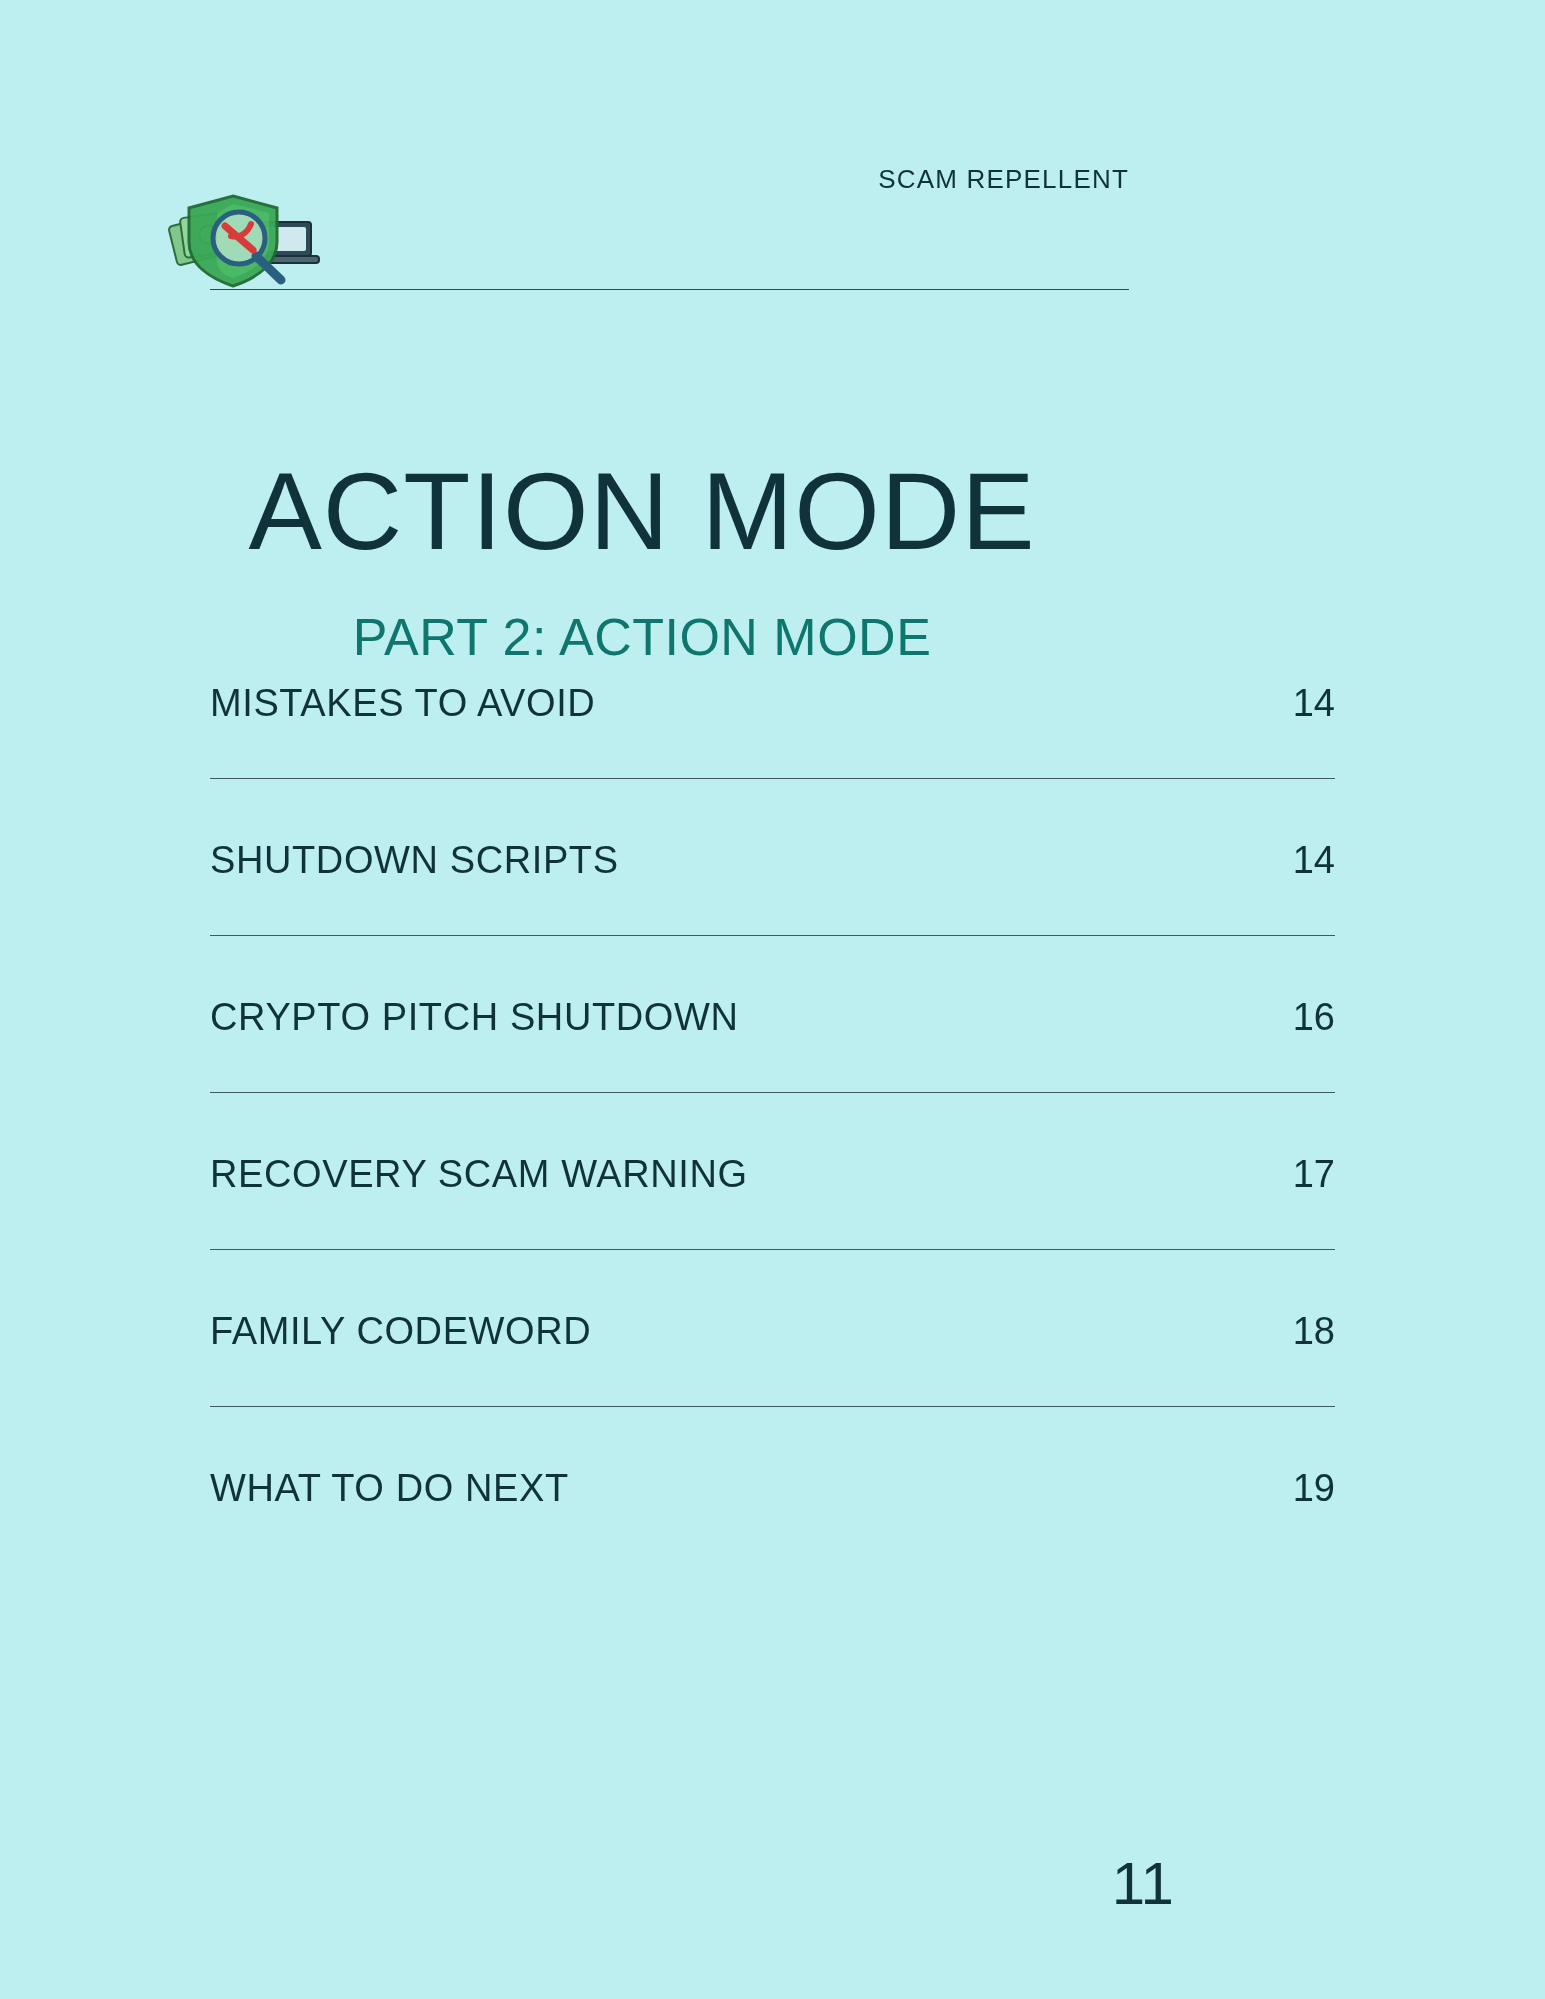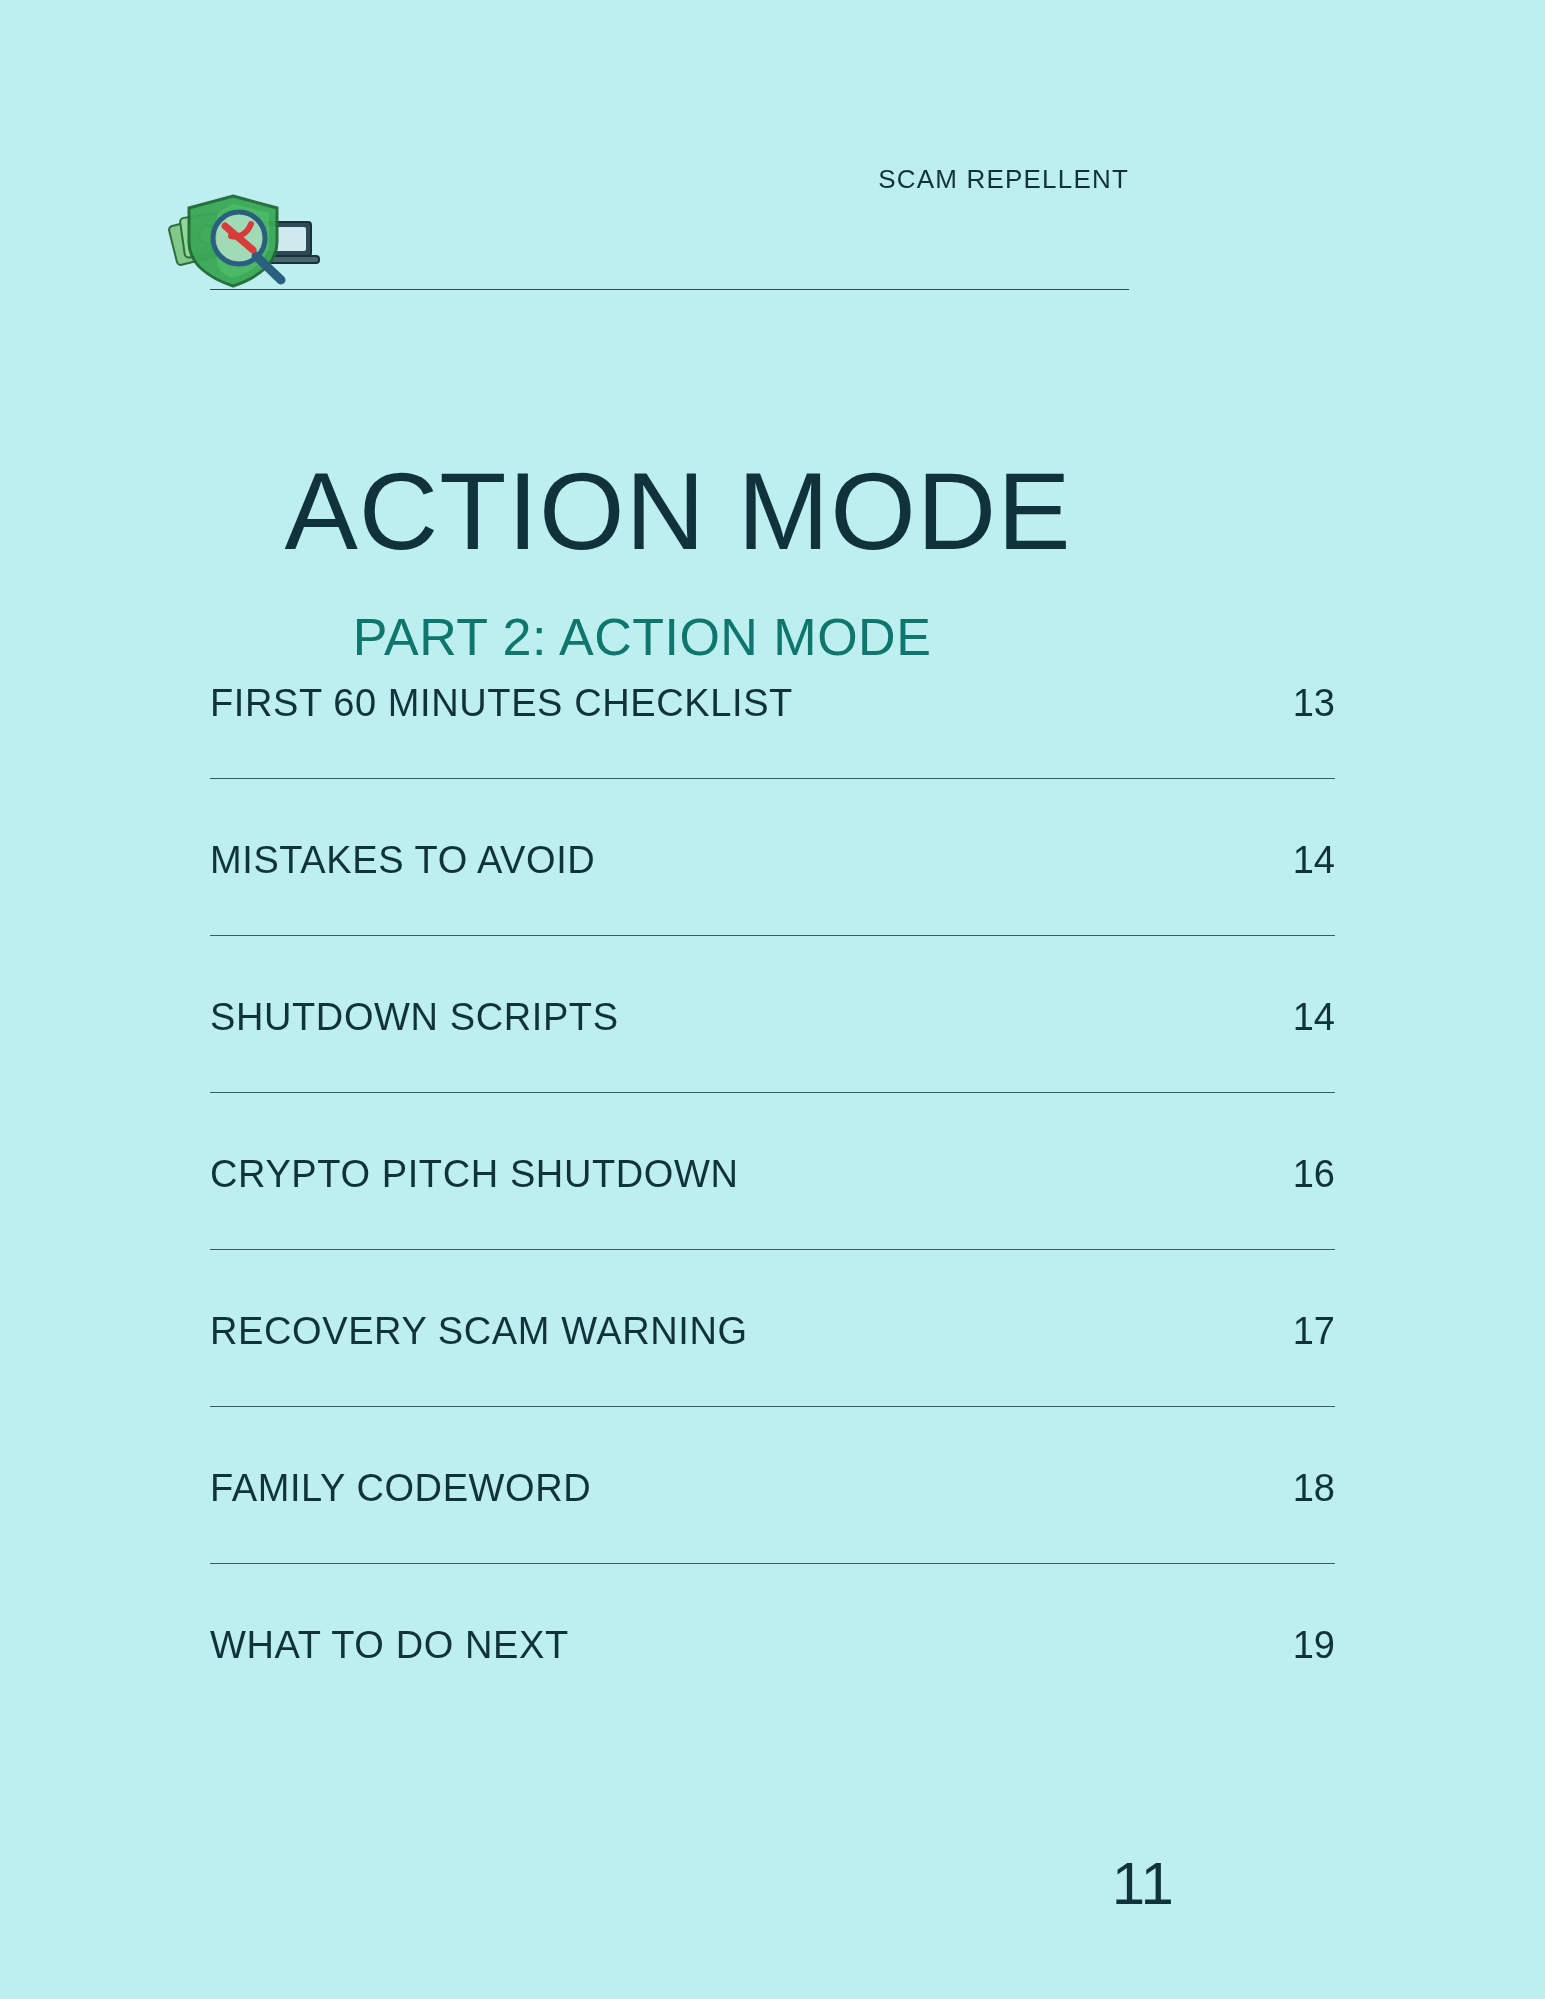--- a/index.html
+++ b/index.html
@@ -61,21 +61,20 @@
     position: absolute;
     top: 382px;
     left: 0;
     width: 100%;
     text-align: center;
     font-size: 110px;
     line-height: 1;
     font-weight: 400;
     letter-spacing: 1px;
     color: #10333b;
-    margin-left: 36px;
   }
   .subtitle {
     position: absolute;
     top: 568px;
     left: 0;
     width: 100%;
     text-align: center;
     font-size: 52px;
     line-height: 1;
     font-weight: 400;
@@ -172,25 +171,20 @@
     <div class="brand">SCAM REPELLENT</div>
     <div class="rule"></div>
   </div>
 
   <h1 class="title">ACTION MODE</h1>
   <h2 class="subtitle">PART 2: ACTION MODE</h2>
 
   <div class="toc">
 
 
-    <div class="toc-row">
-      <span class="label">FIRST 60 MINUTES CHECKLIST</span>
-      <span class="page-num">13</span>
-      <span class="divider"></span>
-    </div>
 
     <div class="toc-row">
       <span class="label">MISTAKES TO AVOID</span>
       <span class="page-num">14</span>
       <span class="divider"></span>
     </div>
 
     <div class="toc-row">
       <span class="label">SHUTDOWN SCRIPTS</span>
       <span class="page-num">14</span>

